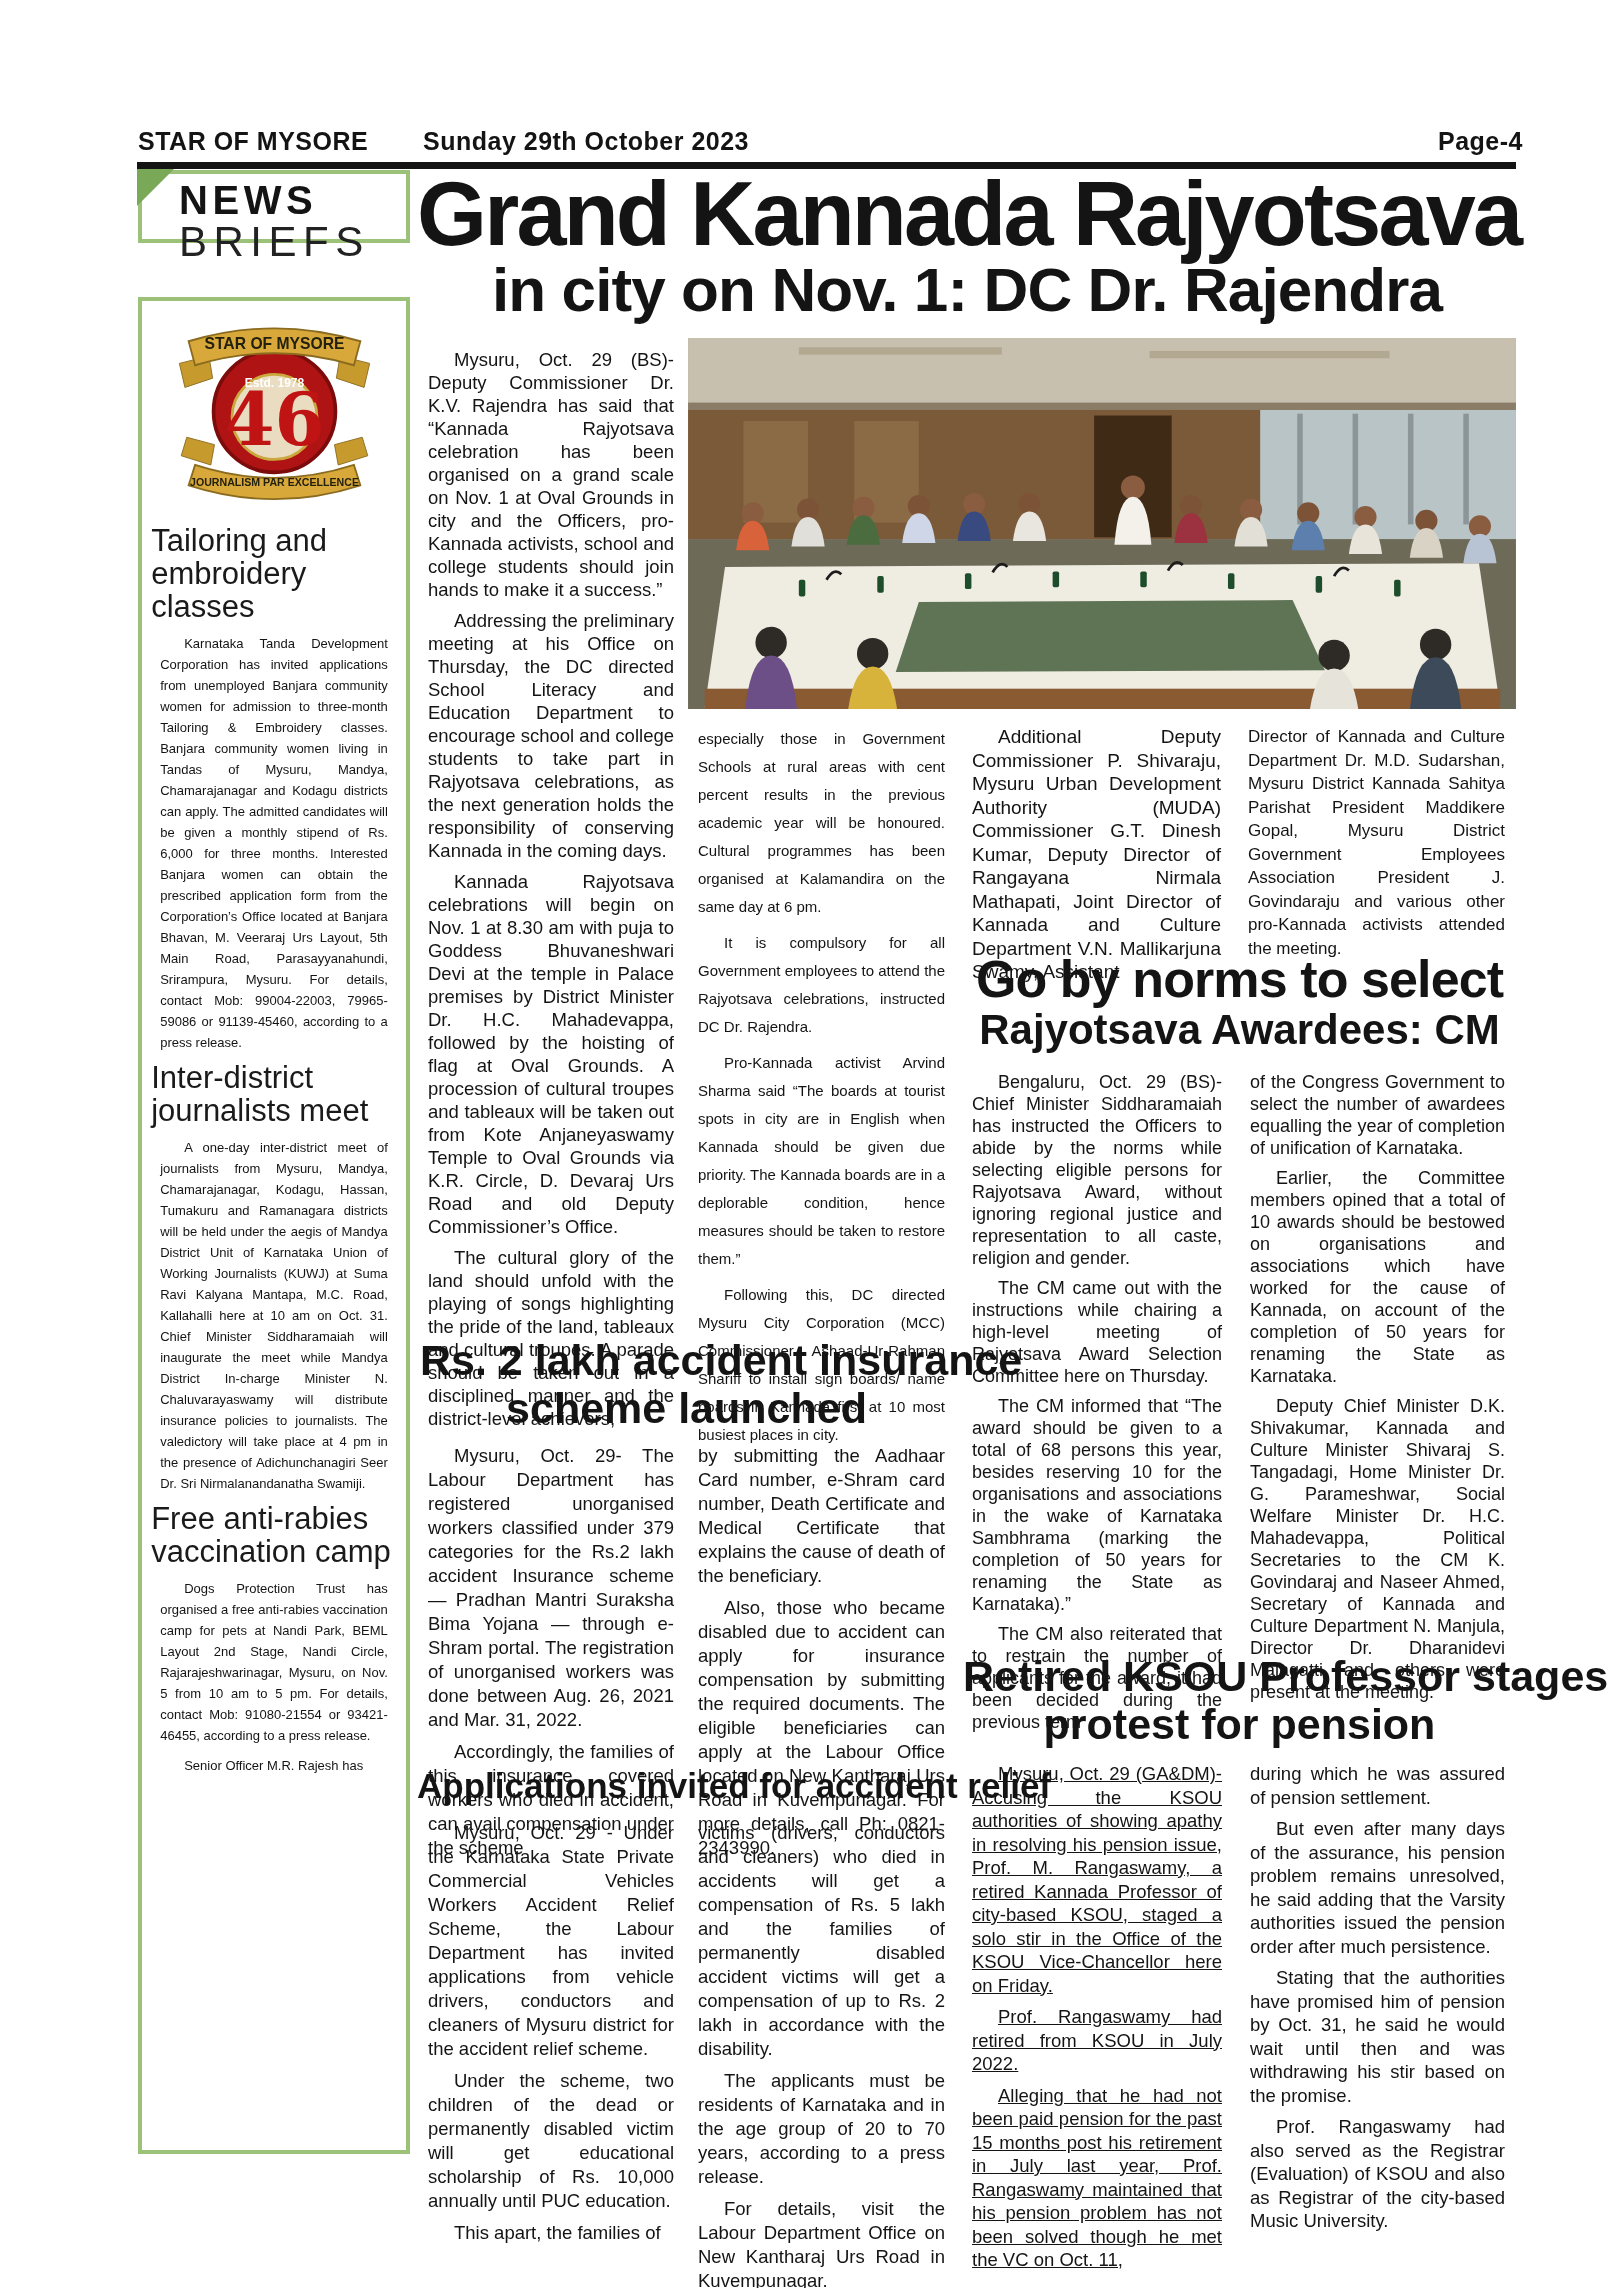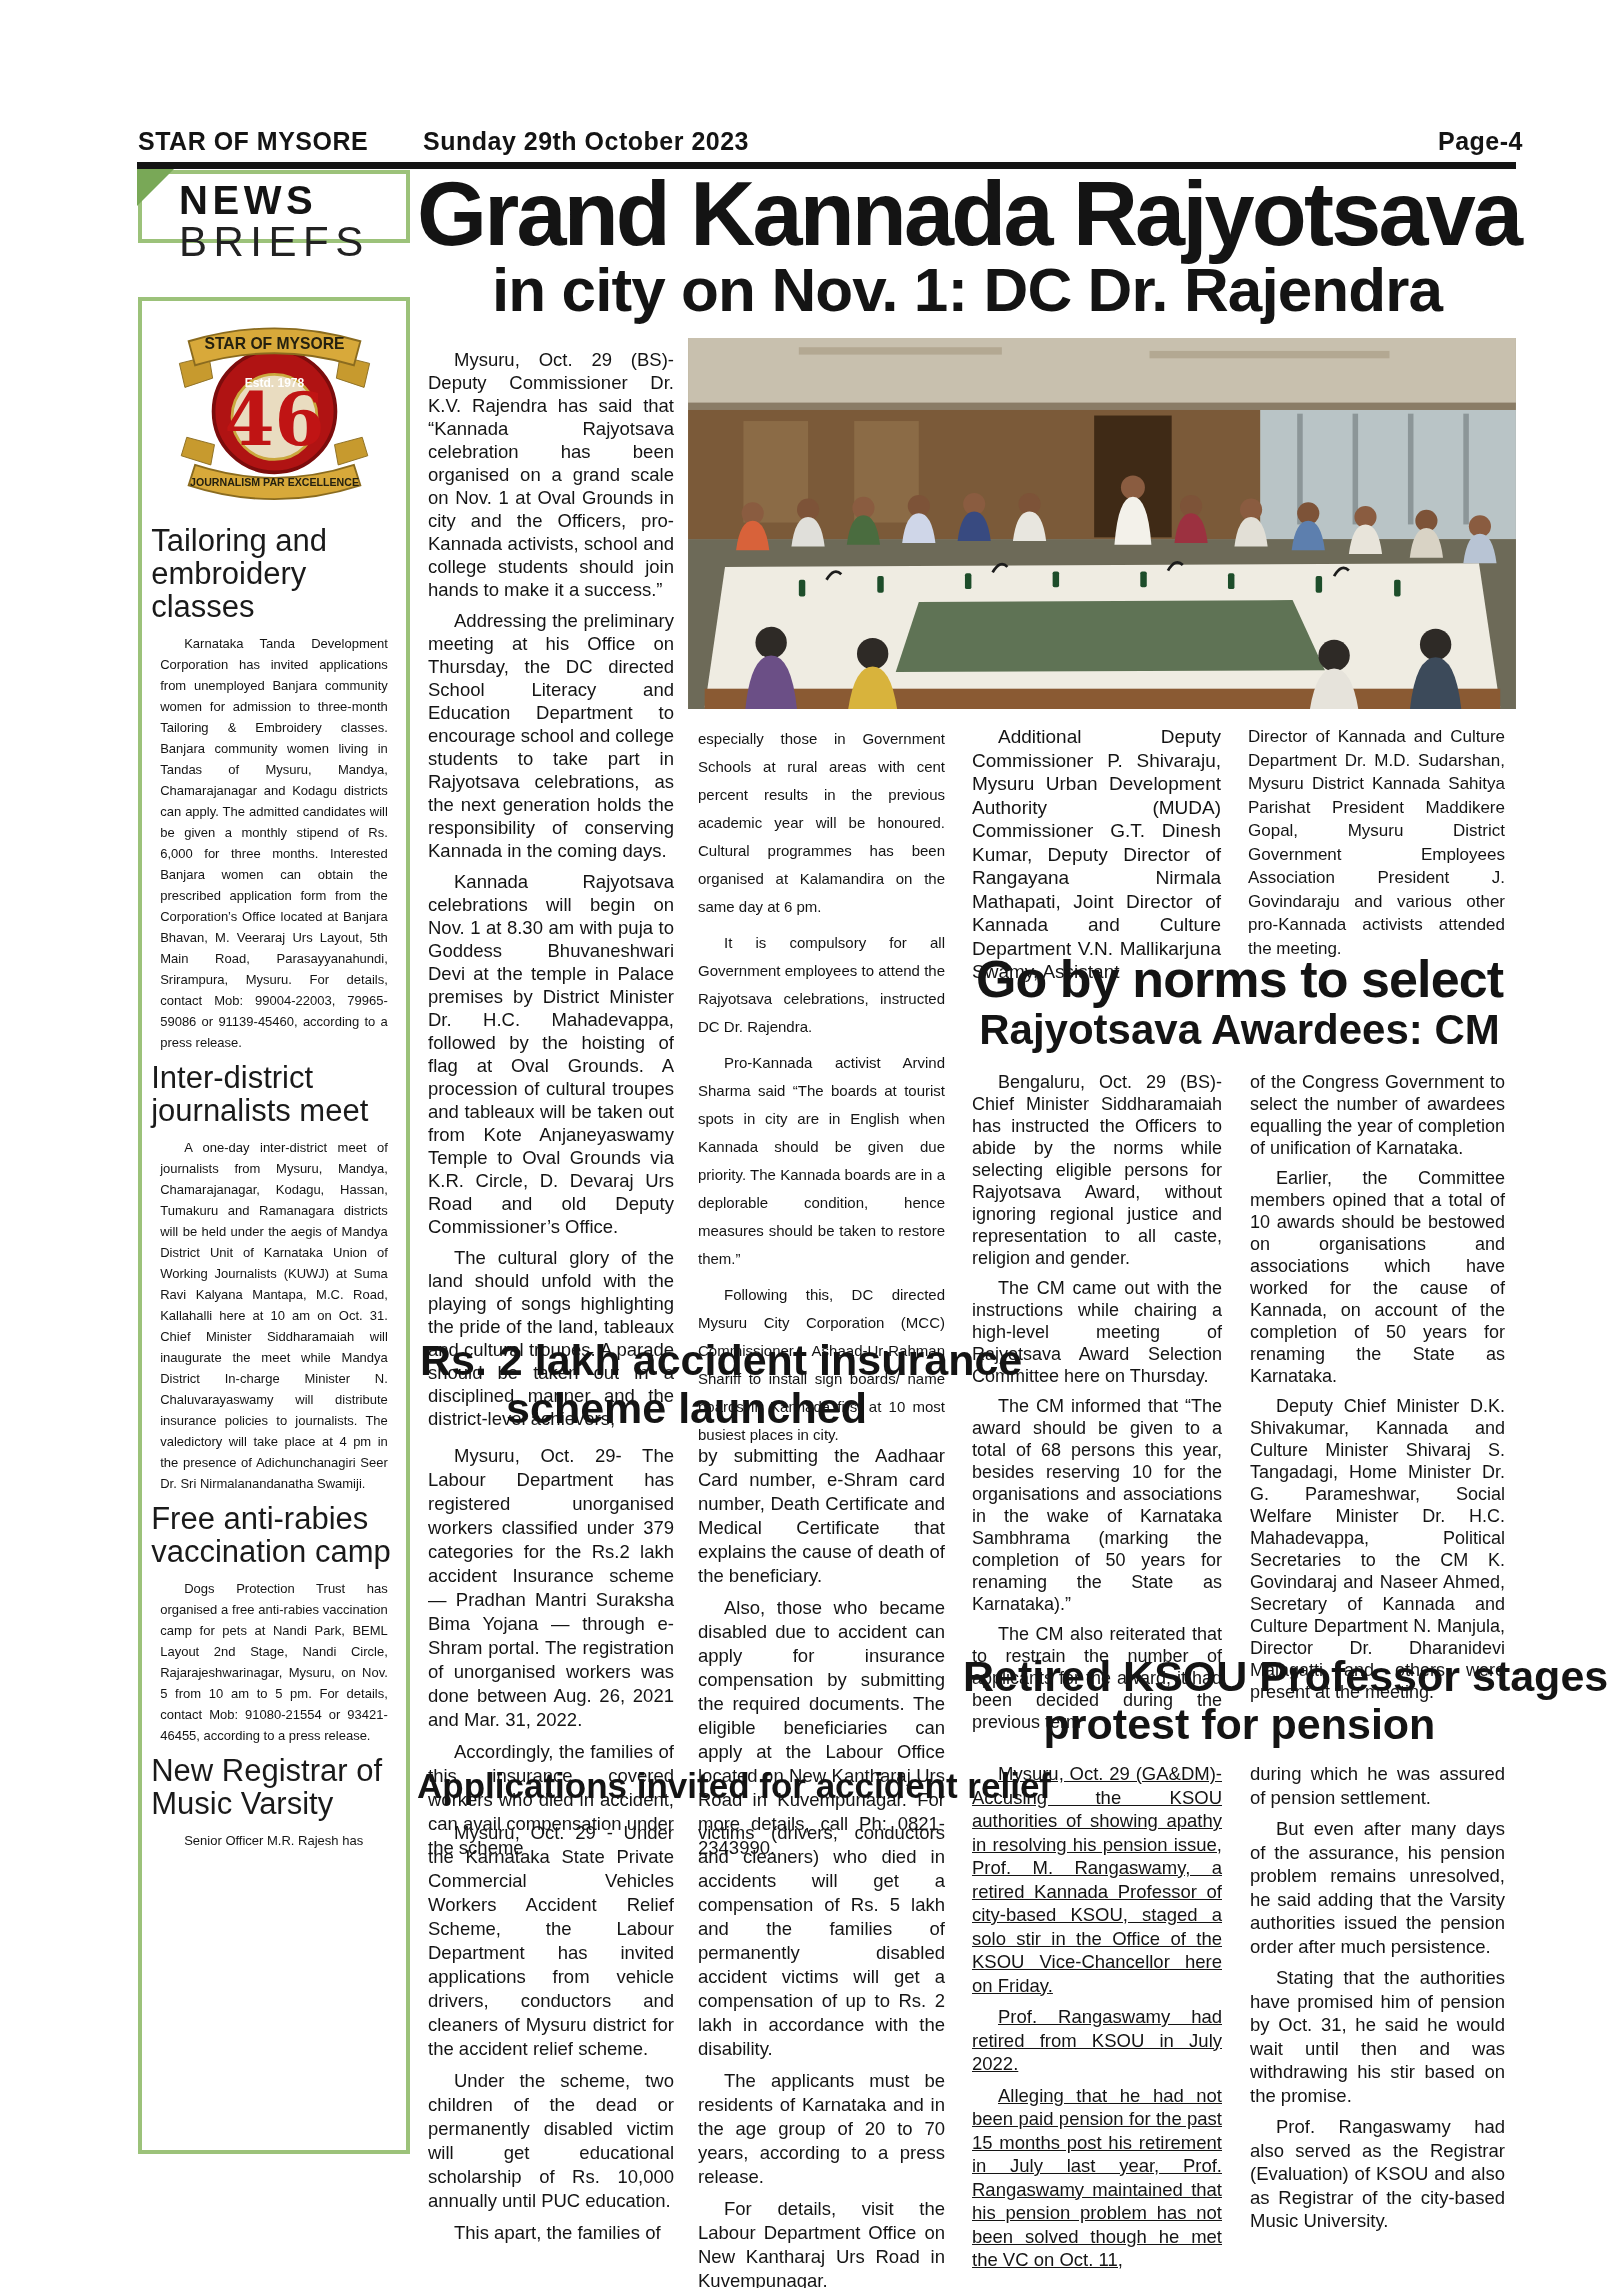--- a/index.html
+++ b/index.html
@@ -102,21 +102,20 @@
 
     <div class="brief-h">Tailoring and embroidery classes</div>
     <p class="brief-p">Karnataka Tanda Development Corporation has invited applications from unemployed Banjara community women for admission to three-month Tailoring &amp; Embroidery classes. Banjara community women living in Tandas of Mysuru, Mandya, Chamarajanagar and Kodagu districts can apply. The admitted candidates will be given a monthly stipend of Rs. 6,000 for three months. Interested Banjara women can obtain the prescribed application form from the Corporation’s Office located at Banjara Bhavan, M. Veeraraj Urs Layout, 5th Main Road, Parasayyanahundi, Srirampura, Mysuru. For details, contact Mob: 99004-22003, 79965-59086 or 91139-45460, according to a press release.</p>
 
     <div class="brief-h">Inter-district journalists meet</div>
     <p class="brief-p">A one-day inter-district meet of journalists from Mysuru, Mandya, Chamarajanagar, Kodagu, Hassan, Tumakuru and Ramanagara districts will be held under the aegis of Mandya District Unit of Karnataka Union of Working Journalists (KUWJ) at Suma Ravi Kalyana Mantapa, M.C. Road, Kallahalli here at 10 am on Oct. 31. Chief Minister Siddharamaiah will inaugurate the meet while Mandya District In-charge Minister N. Chaluvarayaswamy will distribute insurance policies to journalists. The valedictory will take place at 4 pm in the presence of Adichunchanagiri Seer Dr. Sri Nirmalanandanatha Swamiji.</p>
 
     <div class="brief-h">Free anti-rabies vaccination camp</div>
     <p class="brief-p">Dogs Protection Trust has organised a free anti-rabies vaccination camp for pets at Nandi Park, BEML Layout 2nd Stage, Nandi Circle, Rajarajeshwarinagar, Mysuru, on Nov. 5 from 10 am to 5 pm. For details, contact Mob: 91080-21554 or 93421-46455, according to a press release.</p>
 
-    <div class="brief-h">New Registrar of Music Varsity</div>
     <p class="brief-p">Senior Officer M.R. Rajesh has</p>
 
   </div>
 
   <div class="headline1">Grand Kannada Rajyotsava</div>
   <div class="headline2">in city on Nov. 1: DC Dr. Rajendra</div>
 
   <div class="photo-main">
     <svg width="828" height="371" viewBox="0 0 897 402">
       <rect width="897" height="402" fill="#9f8f78"></rect>

